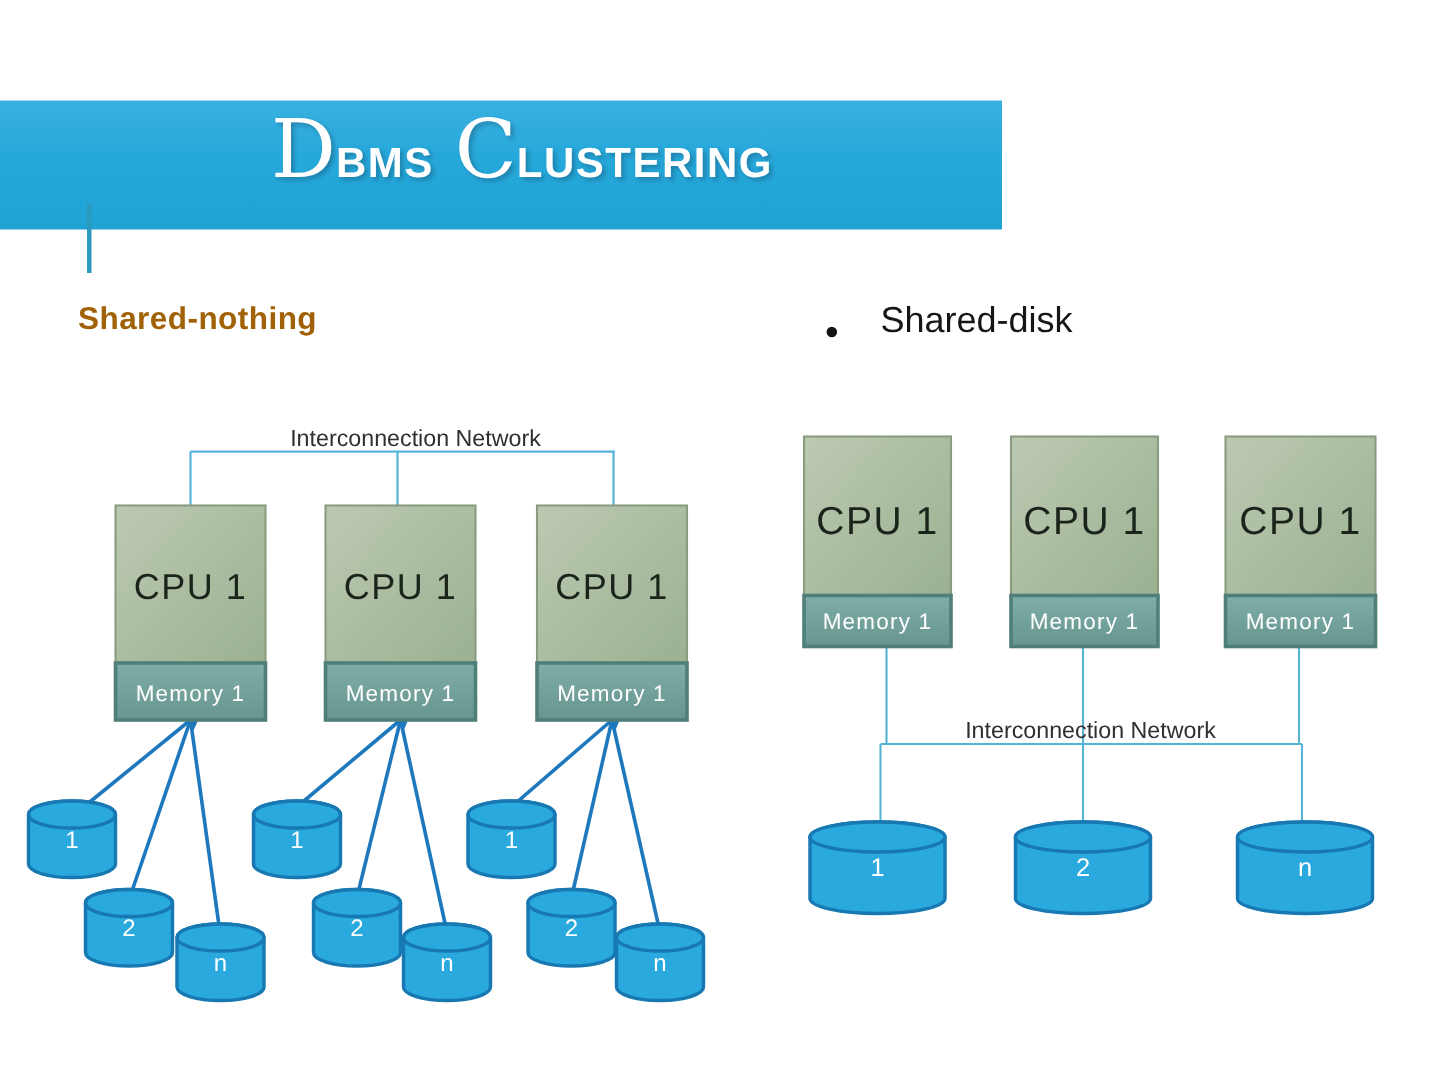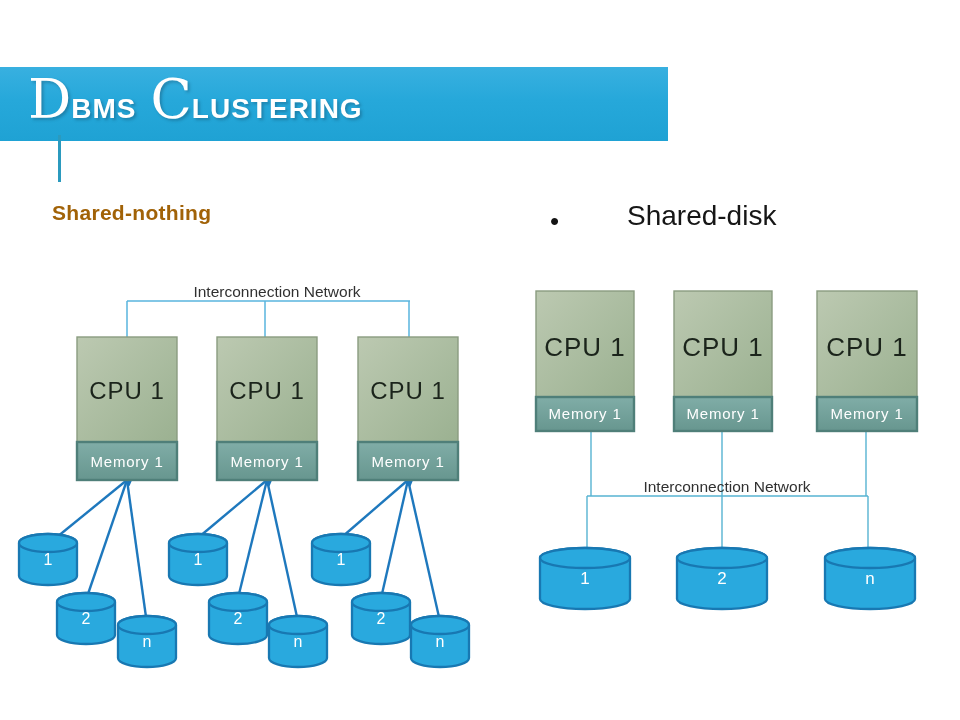--- a/index.html
+++ b/index.html
@@ -1,37 +1,38 @@
 <!DOCTYPE html>
 <html><head>
 <meta charset="utf-8">
 <style>
   html,body{margin:0;padding:0;background:#ffffff;}
   .slide{
     position:relative;width:960px;height:720px;background:#ffffff;overflow:hidden;
     font-family:"Liberation Sans",sans-serif;
   }
   .banner{
-    position:absolute;left:0;top:67px;width:668px;height:74px;
+    position:absolute;left:0;top:67px;width:668px;height:86px;
     background:linear-gradient(180deg,#38b0e0 0%,#26a8da 45%,#1fa2d4 100%);
     color:#ffffff;line-height:66px;padding-left:28px;box-sizing:border-box;
     white-space:nowrap;
     text-shadow:2px 2px 3px rgba(20,60,85,0.35);
+    text-align:center;
   }
   .banner .big{font-family:"DejaVu Serif",serif;font-size:54px;}
   .banner .small{font-size:28px;font-weight:600;letter-spacing:1px;}
   .banner .gap{display:inline-block;width:14px;}
   .tick{position:absolute;left:58px;top:135px;width:3px;height:47px;background:#2b9abe;}
   .heading-left{
     position:absolute;left:52px;top:201px;font-size:21px;font-weight:700;
     color:#a16207;letter-spacing:0.3px;
   }
   .bullet{position:absolute;left:550px;top:206px;font-size:26px;color:#141414;}
   .heading-right{
-    position:absolute;left:587px;top:200px;font-size:28px;font-weight:400;color:#161616;margin-left:40px;
+    position:absolute;left:587px;top:200px;font-size:24px;font-weight:400;color:#161616;
   }
   svg.diagram{position:absolute;left:0;top:0;}
   svg text{font-family:"Liberation Sans",sans-serif;}
   .netlabel{font-size:15.5px;fill:#303030;}
   .cpu-label{font-size:24px;fill:#1b241b;letter-spacing:1px;text-anchor:middle;}
   .cpu-label-r{font-size:26px;fill:#1b241b;letter-spacing:1px;text-anchor:middle;}
   .mem-label{font-size:15px;fill:#ffffff;letter-spacing:0.8px;text-anchor:middle;}
   .disk-label{font-size:16px;fill:#ffffff;text-anchor:middle;}
   .disk-label-r{font-size:17px;fill:#ffffff;text-anchor:middle;}
   .thin{stroke:#58b5de;stroke-width:1.5;fill:none;}

